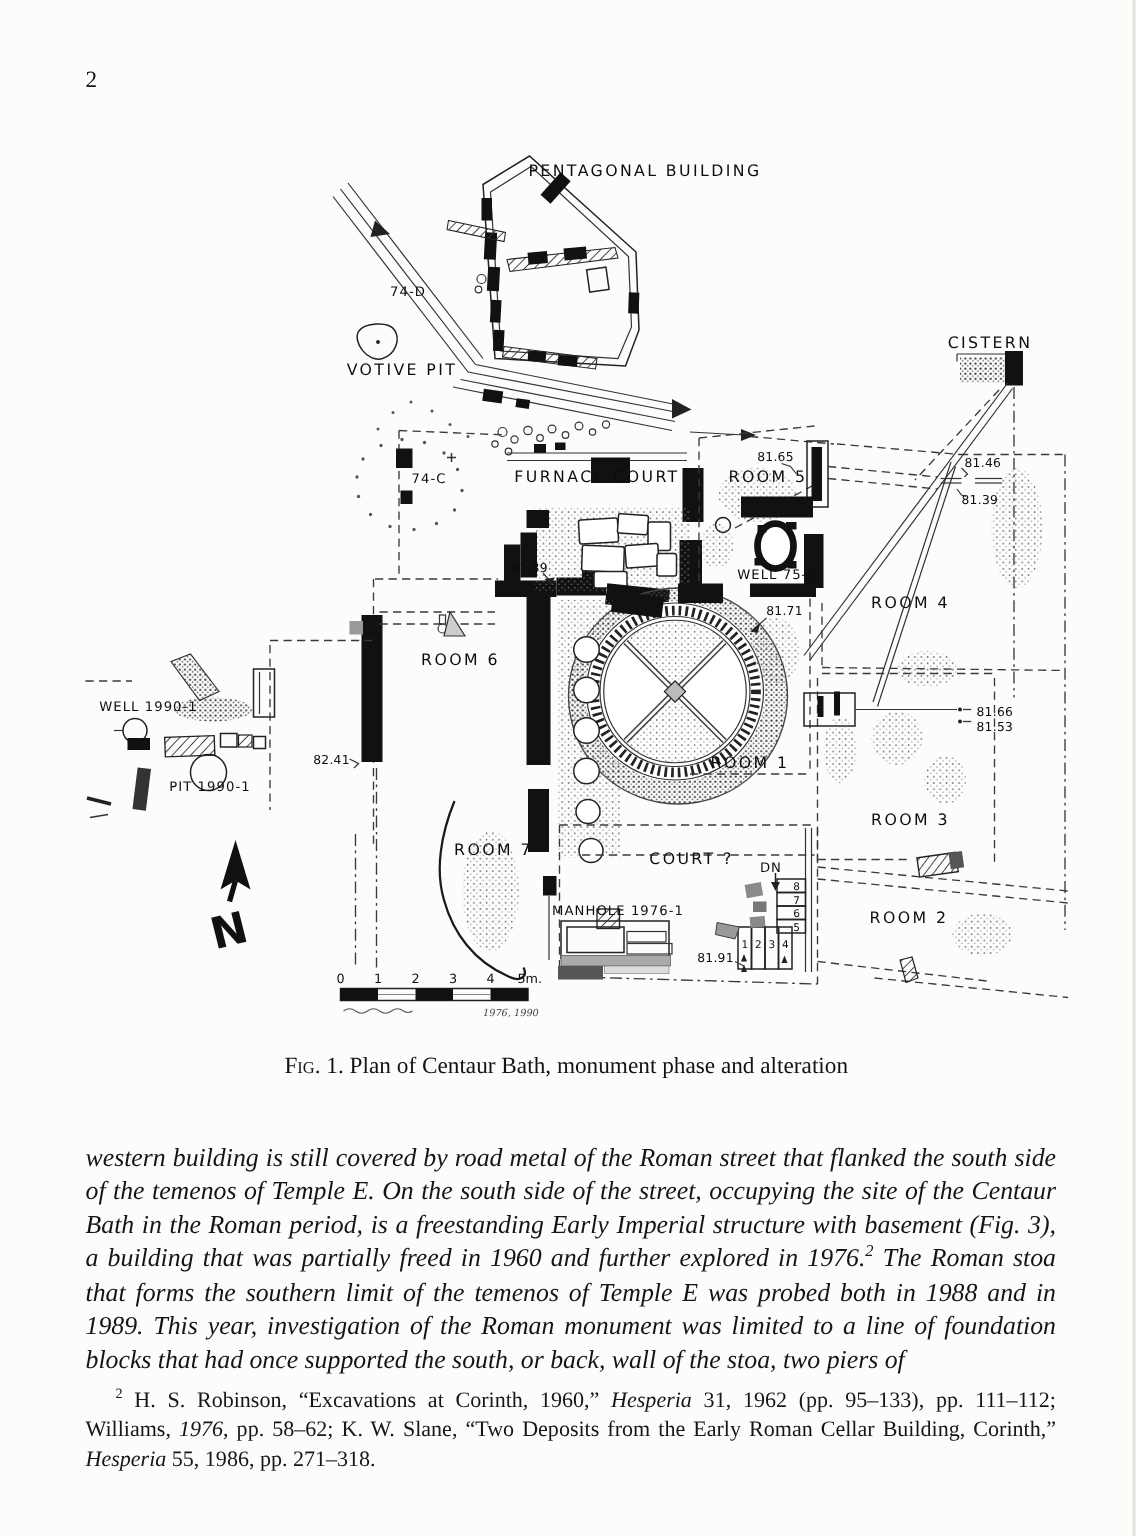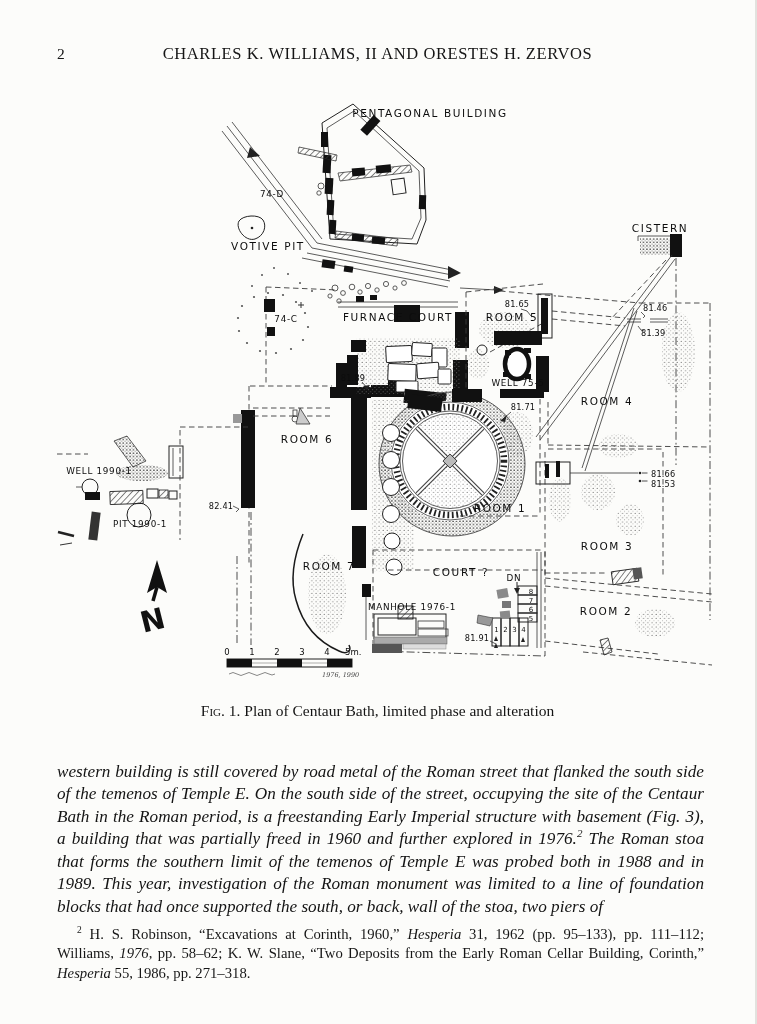--- a/index.html
+++ b/index.html
@@ -33,21 +33,20 @@
   .thin{ fill:none; stroke:#333; stroke-width:0.8; }
   .dash{ fill:none; stroke:#3a3a3a; stroke-width:0.9; stroke-dasharray:5.5 3.5; }
   .dd  { fill:none; stroke:#3a3a3a; stroke-width:0.9; stroke-dasharray:8 3 1.8 3; }
 </style>
 </head>
 <body>
 
 <div class="page">
 
   <div class="pageno">2</div>
-  <div class="runhead">CHARLES K. WILLIAMS, II AND ORESTES H. ZERVOS</div>
 
   <svg class="figwrap" viewBox="0 85 757 618" width="757" height="618" xmlns="http://www.w3.org/2000/svg">
     <defs>
       <pattern id="stip" width="4.2" height="4.2" patternUnits="userSpaceOnUse">
         <circle cx="1" cy="1.2" r="0.55" fill="#666"></circle>
           <circle cx="3" cy="3.2" r="0.45" fill="#8a8a8a"></circle>
       </pattern>
       <pattern id="stipd" width="3.4" height="3.4" patternUnits="userSpaceOnUse">
         <circle cx="0.9" cy="1" r="0.75" fill="#3c3c3c"></circle>
           <circle cx="2.6" cy="2.6" r="0.55" fill="#606060"></circle>
@@ -436,21 +435,21 @@
     <text class="stn" x="514.5" y="632" text-anchor="middle">3</text>
     <text class="stn" x="523.5" y="632" text-anchor="middle">4</text>
 
     <g>
       <line class="thin" x1="362" y1="382" x2="368" y2="389"></line>
       <polygon points="367,390 370,385 363,386" fill="#222"></polygon>
     </g>
   </svg>
 
   <div class="caption">
-    <span class="sc">Fig. 1.</span><span> Plan of Centaur Bath, limited phase and alteration</span>
+    <span class="sc">Fig. 1.</span><span> Plan of Centaur Bath, monument phase and alteration</span>
   </div>
 
   <div class="bodytext"><span>western building is still covered by road metal of the Roman street that flanked the south side of the temenos of Temple E. On the south side of the street, occupying the site of the Centaur Bath in the Roman period, is a freestanding Early Imperial structure with basement (Fig. 3), a building that was partially freed in 1960 and further explored in 1976.</span><sup>2</sup><span> The Roman stoa that forms the southern limit of the temenos of Temple E was probed both in 1988 and in 1989. This year, investigation of the Roman monument was limited to a line of foundation blocks that had once supported the south, or back, wall of the stoa, two piers of</span></div>
 
   <div class="footnote">
     <div class="fn"><sup>2</sup><span> H. S. Robinson, “Excavations at Corinth, 1960,” </span><span class="ital">Hesperia</span><span> 31, 1962 (pp. 95–133), pp. 111–112; Williams, </span><span class="ital">1976</span><span>, pp. 58–62; K. W. Slane, “Two Deposits from the Early Roman Cellar Building, Corinth,” </span><span class="ital">Hesperia</span><span> 55, 1986, pp. 271–318.</span></div>
   </div>
 
 </div>
 

